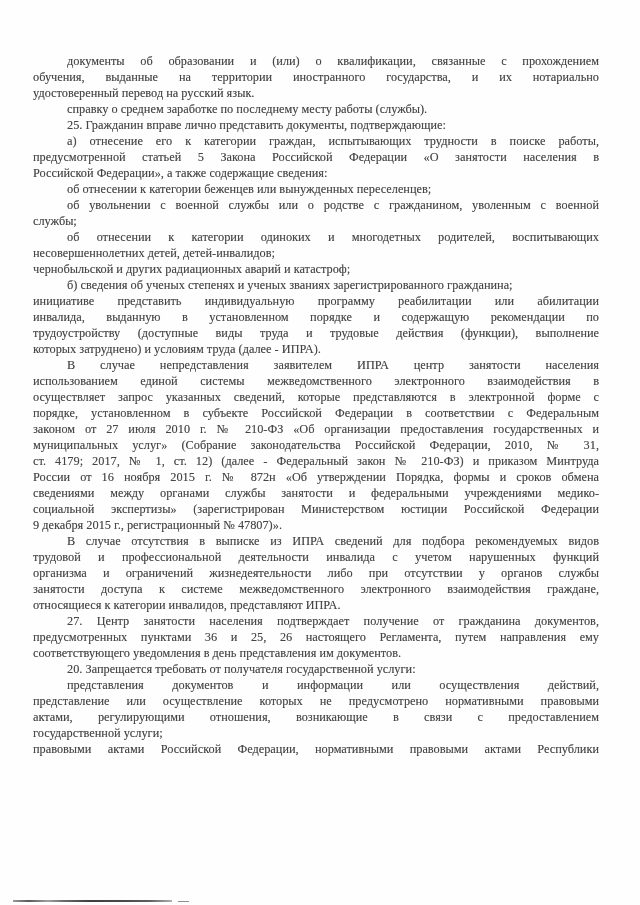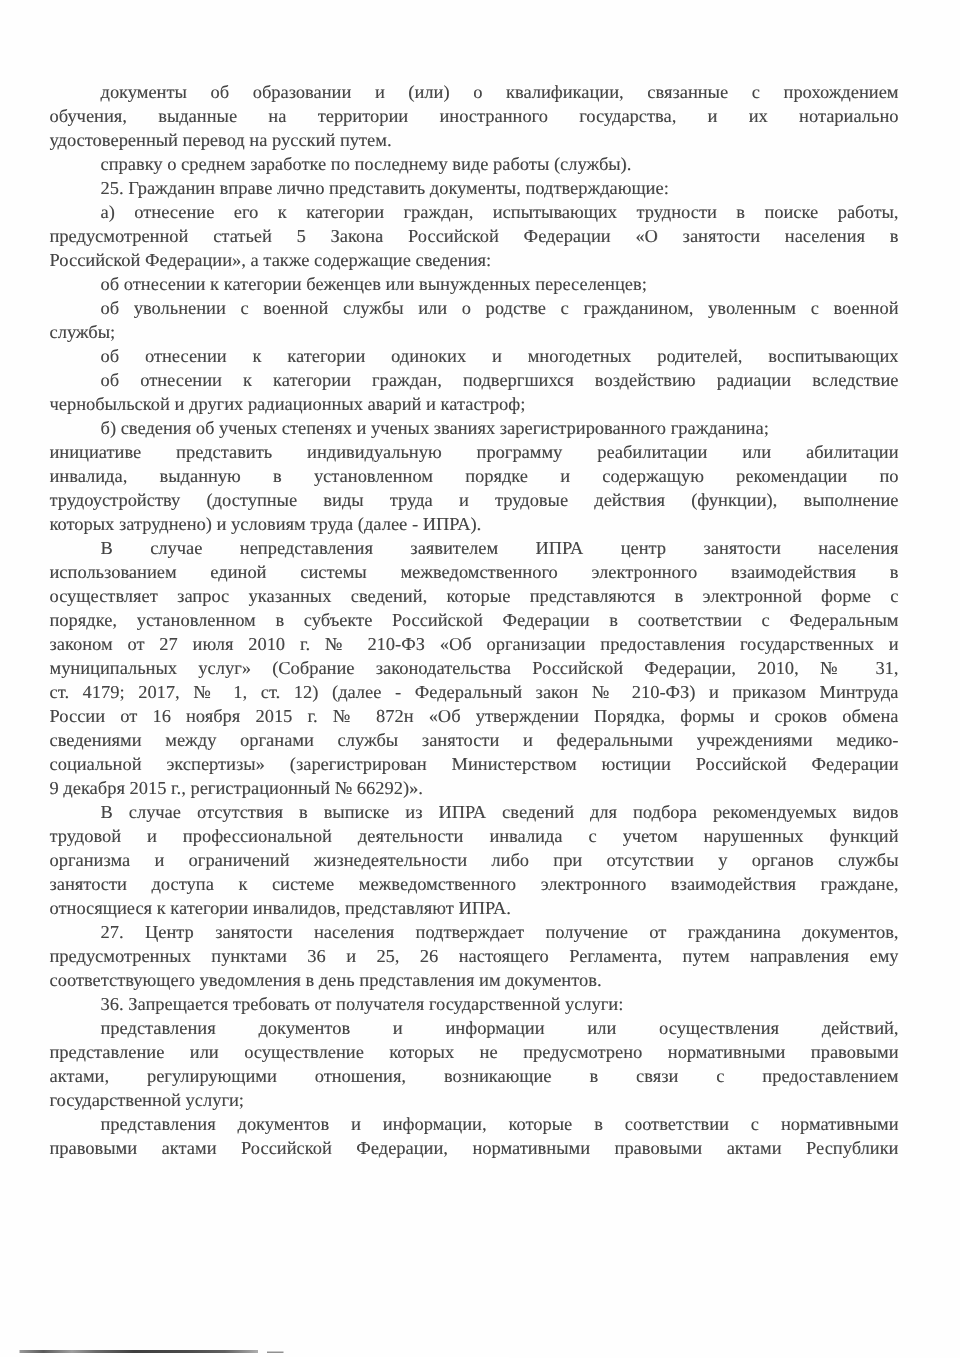--- a/index.html
+++ b/index.html
@@ -56,45 +56,45 @@
   }
 </style>
 </head>
 <body>
 
 <div class="page">
   <div class="text-block" id="doc">
       <div class="paragraph">
         <div class="line indent just">документы об образовании и (или) о квалификации, связанные с прохождением</div>
         <div class="line just">обучения, выданные на территории иностранного государства, и их нотариально</div>
-        <div class="line">удостоверенный перевод на русский путем.</div>
+        <div class="line">удостоверенный перевод на русский язык.</div>
       </div>
       <div class="paragraph">
-        <div class="line indent">справку о среднем заработке по последнему виде работы (службы).</div>
+        <div class="line indent">справку о среднем заработке по последнему месту работы (службы).</div>
       </div>
       <div class="paragraph">
         <div class="line indent">25. Гражданин вправе лично представить документы, подтверждающие:</div>
       </div>
       <div class="paragraph">
         <div class="line indent just">а) отнесение его к категории граждан, испытывающих трудности в поиске работы,</div>
         <div class="line just">предусмотренной статьей 5 Закона Российской Федерации «О занятости населения в</div>
         <div class="line">Российской Федерации», а также содержащие сведения:</div>
       </div>
       <div class="paragraph">
         <div class="line indent">об отнесении к категории беженцев или вынужденных переселенцев;</div>
       </div>
       <div class="paragraph">
         <div class="line indent just">об увольнении с военной службы или о родстве с гражданином, уволенным с военной</div>
         <div class="line">службы;</div>
       </div>
       <div class="paragraph">
         <div class="line indent just">об отнесении к категории одиноких и многодетных родителей, воспитывающих</div>
+        <div class="line">несовершеннолетних детей, детей-инвалидов;</div>
       </div>
       <div class="paragraph">
-        <div class="line indent just">об отнесении к категории граждан, подвергшихся воздействию радиации вследствие</div>
         <div class="line">чернобыльской и других радиационных аварий и катастроф;</div>
       </div>
       <div class="paragraph">
         <div class="line indent">б) сведения об ученых степенях и ученых званиях зарегистрированного гражданина;</div>
       </div>
       <div class="paragraph">
         <div class="line just">инициативе представить индивидуальную программу реабилитации или абилитации</div>
         <div class="line just">инвалида, выданную в установленном порядке и содержащую рекомендации по</div>
         <div class="line just">трудоустройству (доступные виды труда и трудовые действия (функции), выполнение</div>
         <div class="line">которых затруднено) и условиям труда (далее - ИПРА).</div>
@@ -103,43 +103,42 @@
         <div class="line indent just">В случае непредставления заявителем ИПРА центр занятости населения</div>
         <div class="line just">использованием единой системы межведомственного электронного взаимодействия в</div>
         <div class="line just">осуществляет запрос указанных сведений, которые представляются в электронной форме с</div>
         <div class="line just">порядке, установленном в субъекте Российской Федерации в соответствии с Федеральным</div>
         <div class="line just">законом от 27 июля 2010 г. № 210-ФЗ «Об организации предоставления государственных и</div>
         <div class="line just">муниципальных услуг» (Собрание законодательства Российской Федерации, 2010, № 31,</div>
         <div class="line just">ст. 4179; 2017, № 1, ст. 12) (далее - Федеральный закон № 210-ФЗ) и приказом Минтруда</div>
         <div class="line just">России от 16 ноября 2015 г. № 872н «Об утверждении Порядка, формы и сроков обмена</div>
         <div class="line just">сведениями между органами службы занятости и федеральными учреждениями медико-</div>
         <div class="line just">социальной экспертизы» (зарегистрирован Министерством юстиции Российской Федерации</div>
-        <div class="line">9 декабря 2015 г., регистрационный № 66292)».</div>
+        <div class="line">9 декабря 2015 г., регистрационный № 47807)».</div>
       </div>
       <div class="paragraph">
         <div class="line indent just">В случае отсутствия в выписке из ИПРА сведений для подбора рекомендуемых видов</div>
         <div class="line just">трудовой и профессиональной деятельности инвалида с учетом нарушенных функций</div>
         <div class="line just">организма и ограничений жизнедеятельности либо при отсутствии у органов службы</div>
         <div class="line just">занятости доступа к системе межведомственного электронного взаимодействия граждане,</div>
         <div class="line">относящиеся к категории инвалидов, представляют ИПРА.</div>
       </div>
       <div class="paragraph">
         <div class="line indent just">27. Центр занятости населения подтверждает получение от гражданина документов,</div>
         <div class="line just">предусмотренных пунктами 36 и 25, 26 настоящего Регламента, путем направления ему</div>
         <div class="line">соответствующего уведомления в день представления им документов.</div>
       </div>
       <div class="paragraph">
-        <div class="line indent">36. Запрещается требовать от получателя государственной услуги:</div>
+        <div class="line indent">20. Запрещается требовать от получателя государственной услуги:</div>
       </div>
       <div class="paragraph">
         <div class="line indent just">представления документов и информации или осуществления действий,</div>
         <div class="line just">представление или осуществление которых не предусмотрено нормативными правовыми</div>
         <div class="line just">актами, регулирующими отношения, возникающие в связи с предоставлением</div>
         <div class="line">государственной услуги;</div>
       </div>
       <div class="paragraph">
-        <div class="line indent just">представления документов и информации, которые в соответствии с нормативными</div>
         <div class="line just">правовыми актами Российской Федерации, нормативными правовыми актами Республики</div>
       </div>
     </div>
   <div class="footer-line"></div>
   <div class="footer-dash"></div>
 </div>
 
 </body></html>

